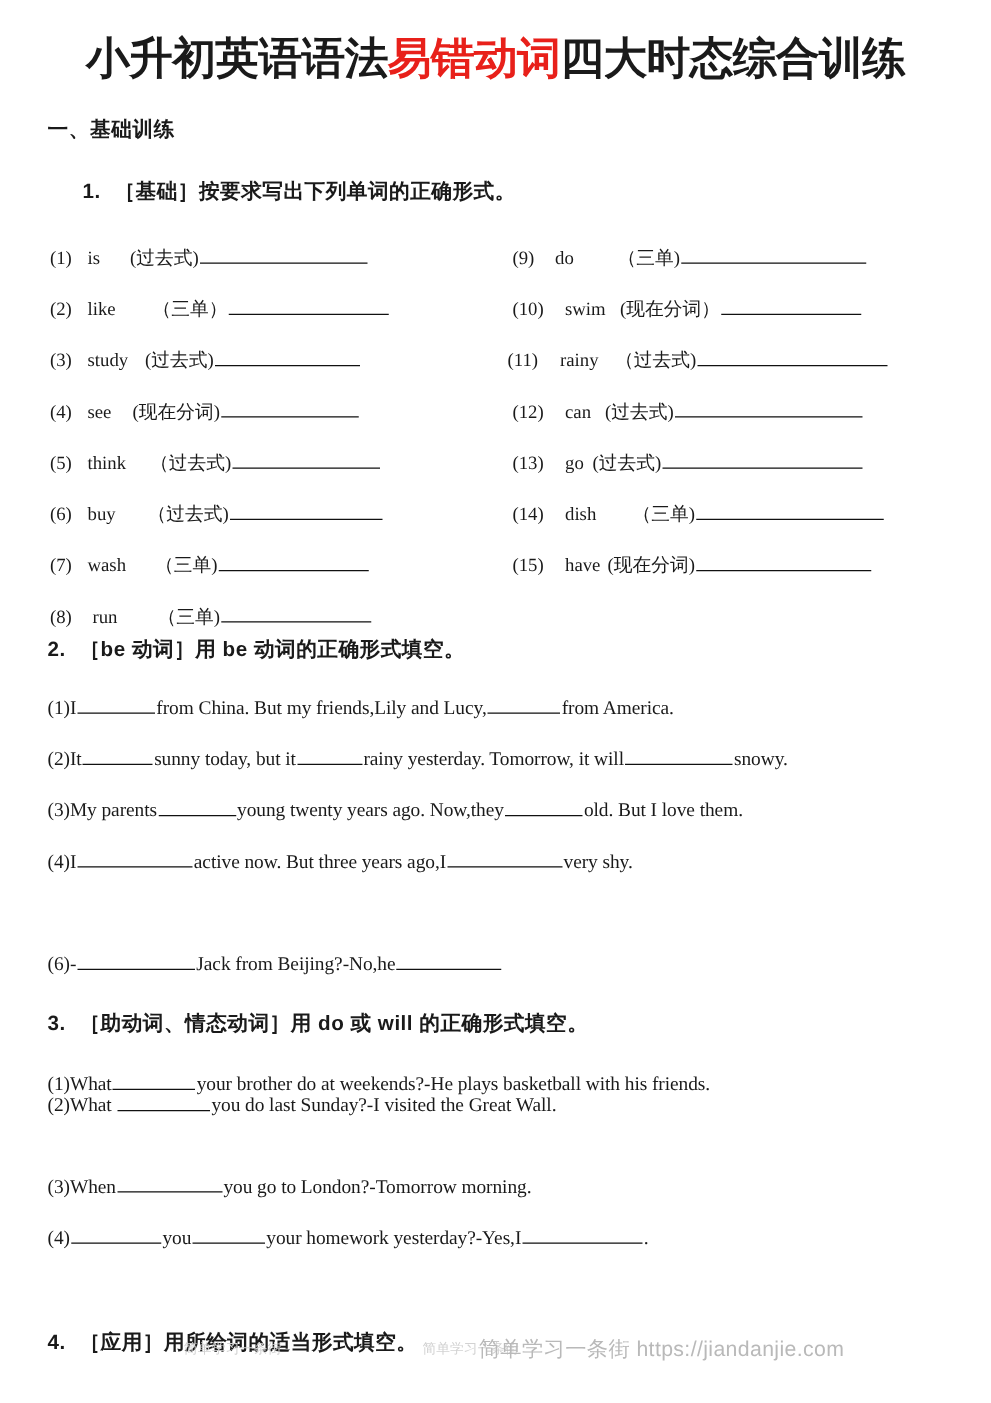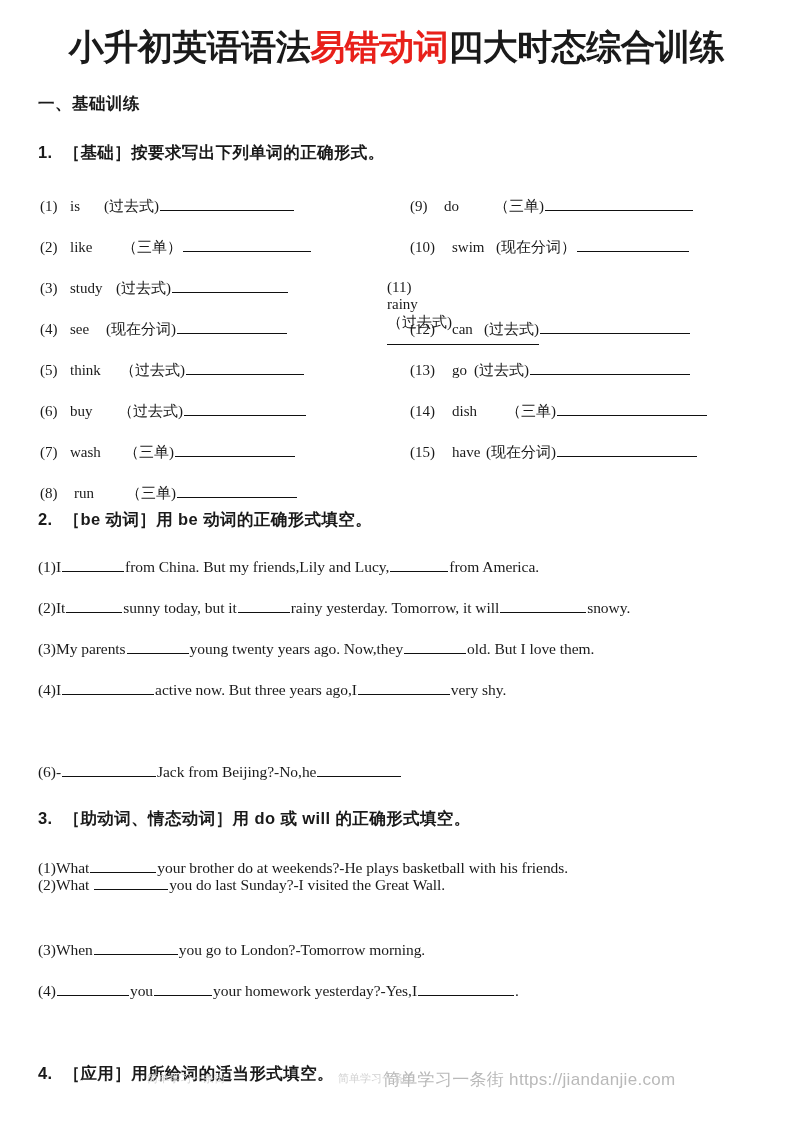--- a/index.html
+++ b/index.html
@@ -136,21 +136,21 @@
 <body>
 
 <div class="page">
 
   <div class="doc-title">
     <span>小升初英语语法</span><span class="red">易错动词</span><span>四大时态综合训练</span>
   </div>
 
   <div class="band-heading">一、基础训练</div>
 
-  <div class="q-heading" style="top:142px;">
+  <div class="q-heading" style="top:142px;margin-left:28px;">
     <span class="num">1.</span><span>［基础］按要求写出下列单词的正确形式。</span>
   </div>
 
   <div class="wordgrid">
 
     <div class="wf-item" style="left:40px; top:197px;">
       <span class="idx" style="width:30px;">(1)</span>
       <span class="word" style="width:34px;">is</span>
       <span class="form">(过去式)</span>
       <span class="rule" style="width:134px;"></span>
@@ -212,21 +212,21 @@
       <span class="rule" style="width:148px;"></span>
     </div>
 
     <div class="wf-item" style="left:410px; top:238px;">
       <span class="idx" style="width:42px;">(10)</span>
       <span class="word" style="width:44px;">swim</span>
       <span class="form">(现在分词）</span>
       <span class="rule" style="width:112px;"></span>
     </div>
 
-    <div class="wf-item" style="left:386px; top:279px;flex-direction:column;">
+    <div class="wf-item" style="left:406px; top:279px;">
       <span class="idx" style="width:42px;">(11)</span>
       <span class="word" style="width:44px;">rainy</span>
       <span class="form">（过去式)</span>
       <span class="rule" style="width:152px;"></span>
     </div>
 
     <div class="wf-item" style="left:410px; top:320px;">
       <span class="idx" style="width:42px;">(12)</span>
       <span class="word" style="width:32px;">can</span>
       <span class="form">(过去式)</span>

